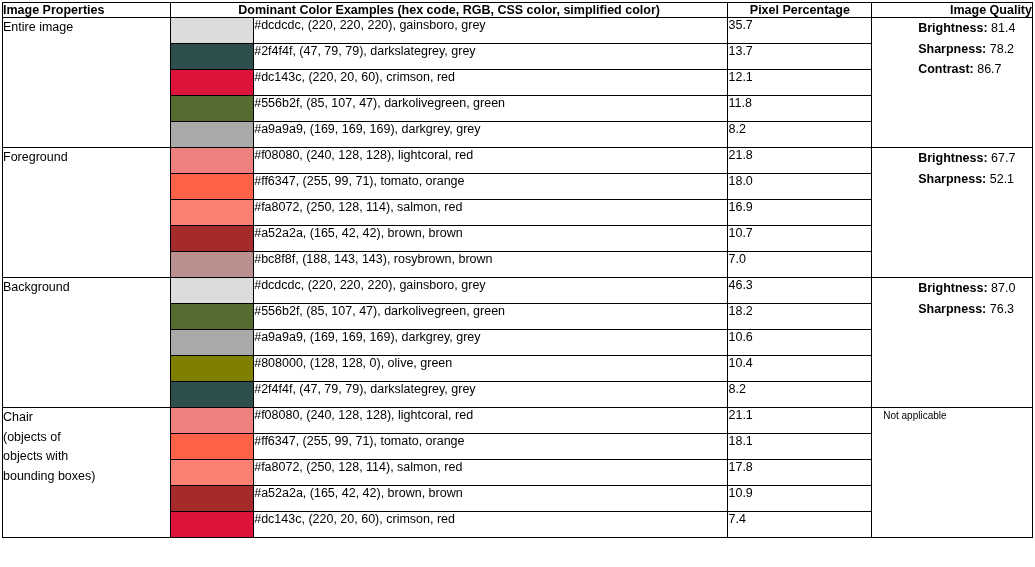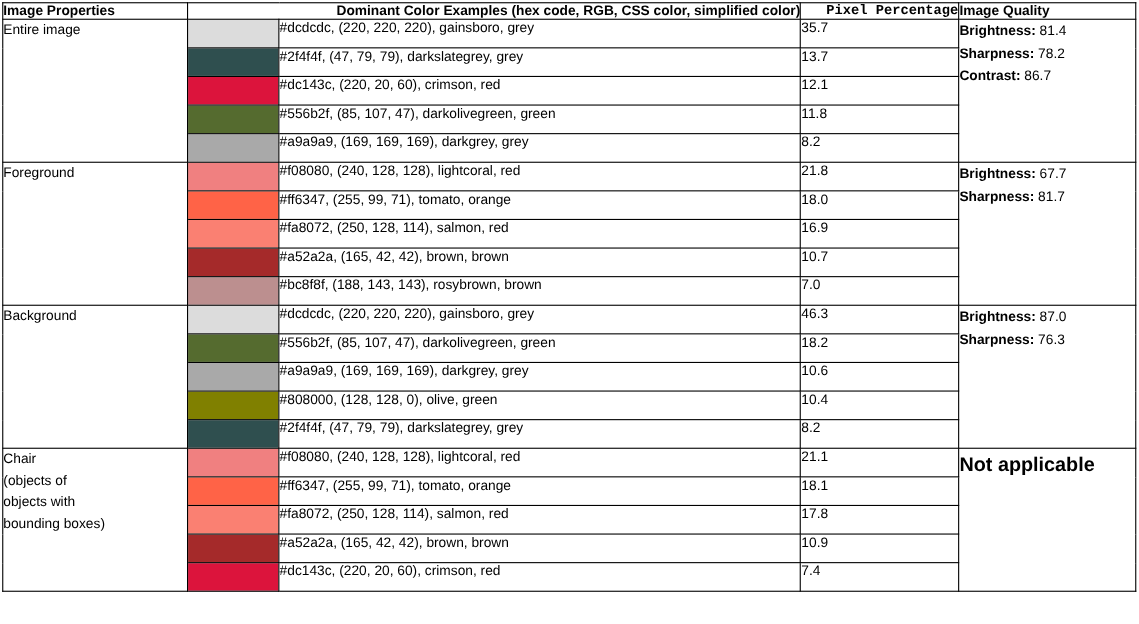--- a/index.html
+++ b/index.html
@@ -40,23 +40,23 @@
   col.c-pct { width: 143px; }
   col.c-qual { width: 160px; }
 
   .hdr {
     font-weight: bold;
     font-size: 13.5px;
     padding: 5px 6px 6px 6px;
     line-height: 1.15;
   }
   .hdr-prop { text-align: left; }
-  .hdr-colors { text-align: right; }
-  .hdr-pct { text-align: right; font-family: Liberation Mono, monospace; }
-  .hdr-qual { text-align: left; }
+  .hdr-colors { text-align: center; }
+  .hdr-pct { text-align: center; }
+  .hdr-qual { text-align: right; }
 
   .prop-cell {
     font-weight: normal;
     font-size: 13.5px;
     padding: 7px 6px 6px 8px;
     line-height: 1.55;
   }
   .swatch-cell {
     padding: 0;
     height: 25px;
@@ -76,24 +76,25 @@
   .pct-cell {
     padding: 5px 6px 4px 8px;
     font-size: 12.5px;
     line-height: 1.2;
   }
   .qual-cell {
     padding: 7px 6px 6px 8px;
     font-size: 12.5px;
     line-height: 1.62;
   }
-  .qual-cell .qline b { font-weight: bold; }
+  .qual-cell .qline b { font-weight: bold; margin-left: 46px; }
   .qual-na {
-    font-weight: bold;
-    font-size: 18px;
+    font-weight: normal;
+    font-size: 10px;
+    margin-left: 11px;
   }
   .group-top > td {
     border-top: 2px solid #000000;
   }
   tr.row-h { height: 25px; }
 </style>
 </head>
 <body>
 
 <div id="sheet">
@@ -161,21 +162,21 @@
           <td class="prop-cell" rowspan="5">
             <div>Foreground</div>
           </td>
           <td class="swatch-cell">
             <span class="swatch" style="background: rgb(240, 128, 128);"></span>
           </td>
           <td class="desc-cell">#f08080, (240, 128, 128), lightcoral, red</td>
           <td class="pct-cell">21.8</td>
           <td class="qual-cell" rowspan="5">
             <div class="qline"><b>Brightness:</b><span> 67.7</span></div>
-            <div class="qline"><b>Sharpness:</b><span> 81.7</span></div>
+            <div class="qline"><b>Sharpness:</b><span> 52.1</span></div>
           </td>
         </tr>
         <tr class="row-h">
           <td class="swatch-cell">
             <span class="swatch" style="background: rgb(255, 99, 71);"></span>
           </td>
           <td class="desc-cell">#ff6347, (255, 99, 71), tomato, orange</td>
           <td class="pct-cell">18.0</td>
         </tr>
         <tr class="row-h">

